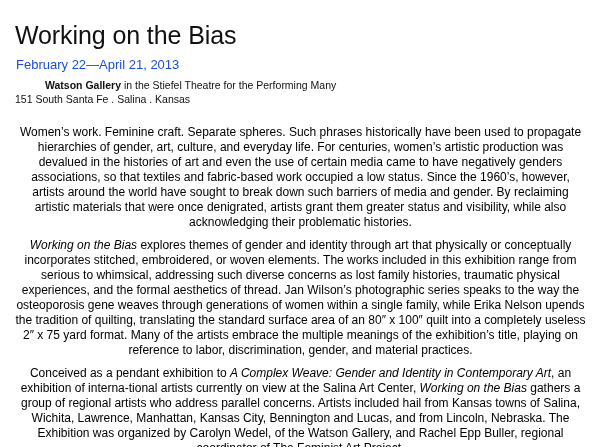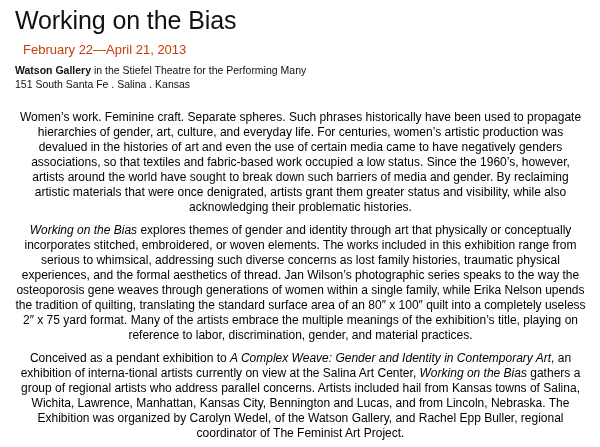--- a/index.html
+++ b/index.html
@@ -13,21 +13,21 @@
     overflow: hidden;
     font-family: "Liberation Serif", serif;
     color: #000000;
     -webkit-font-smoothing: antialiased;
   }
 
   .page {
     box-sizing: border-box;
     width: 600px;
     height: 447px;
-    padding: 5px 14px 0 15px;
+    padding: 20px 14px 0 15px;
     background: #ffffff;
   }
 
   
   .header {
     font-family: "Liberation Sans", sans-serif;
   }
 
   .exhibition-title {
     font-family: "Liberation Sans", sans-serif;
@@ -37,35 +37,36 @@
     letter-spacing: -0.1px;
     margin: 0 0 6px 0;
     color: #111111;
   }
 
   .exhibition-dates {
     font-family: "Liberation Sans", sans-serif;
     font-size: 13px;
     font-weight: 400;
     line-height: 17px;
-    margin: 0 0 6px 8px;
-    color: #c2410c;
+    margin: 0 0 6px 1px;
+    color: #1d4ed8;
   }
 
   .venue-line {
     font-family: "Liberation Sans", sans-serif;
     font-size: 10.5px;
     font-weight: 400;
     line-height: 13.5px;
     margin: 0;
     color: #111111;
   }
 
   .venue-name {
     font-weight: 700;
+    margin-left: 30px;
   }
 
   .address-line {
     font-family: "Liberation Sans", sans-serif;
     font-size: 10.5px;
     font-weight: 400;
     line-height: 13.5px;
     margin: 0;
     color: #111111;
   }

